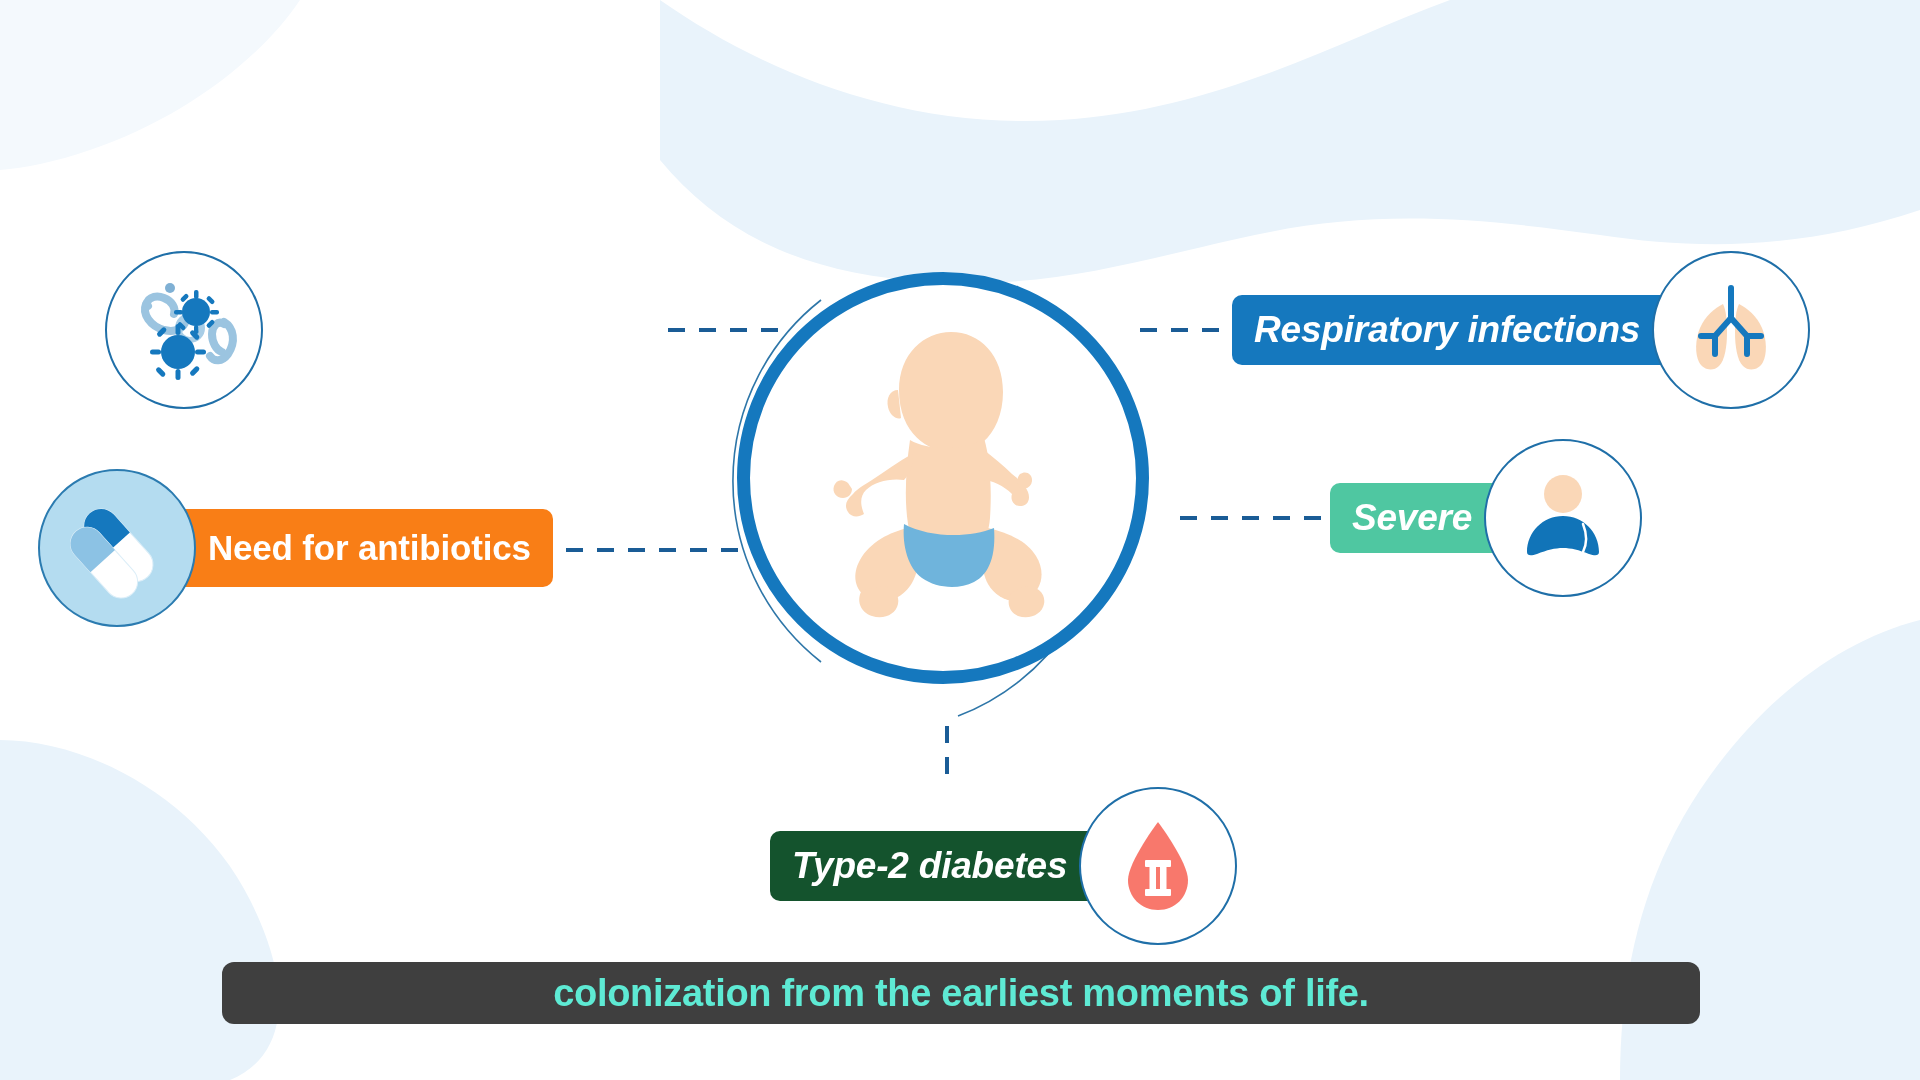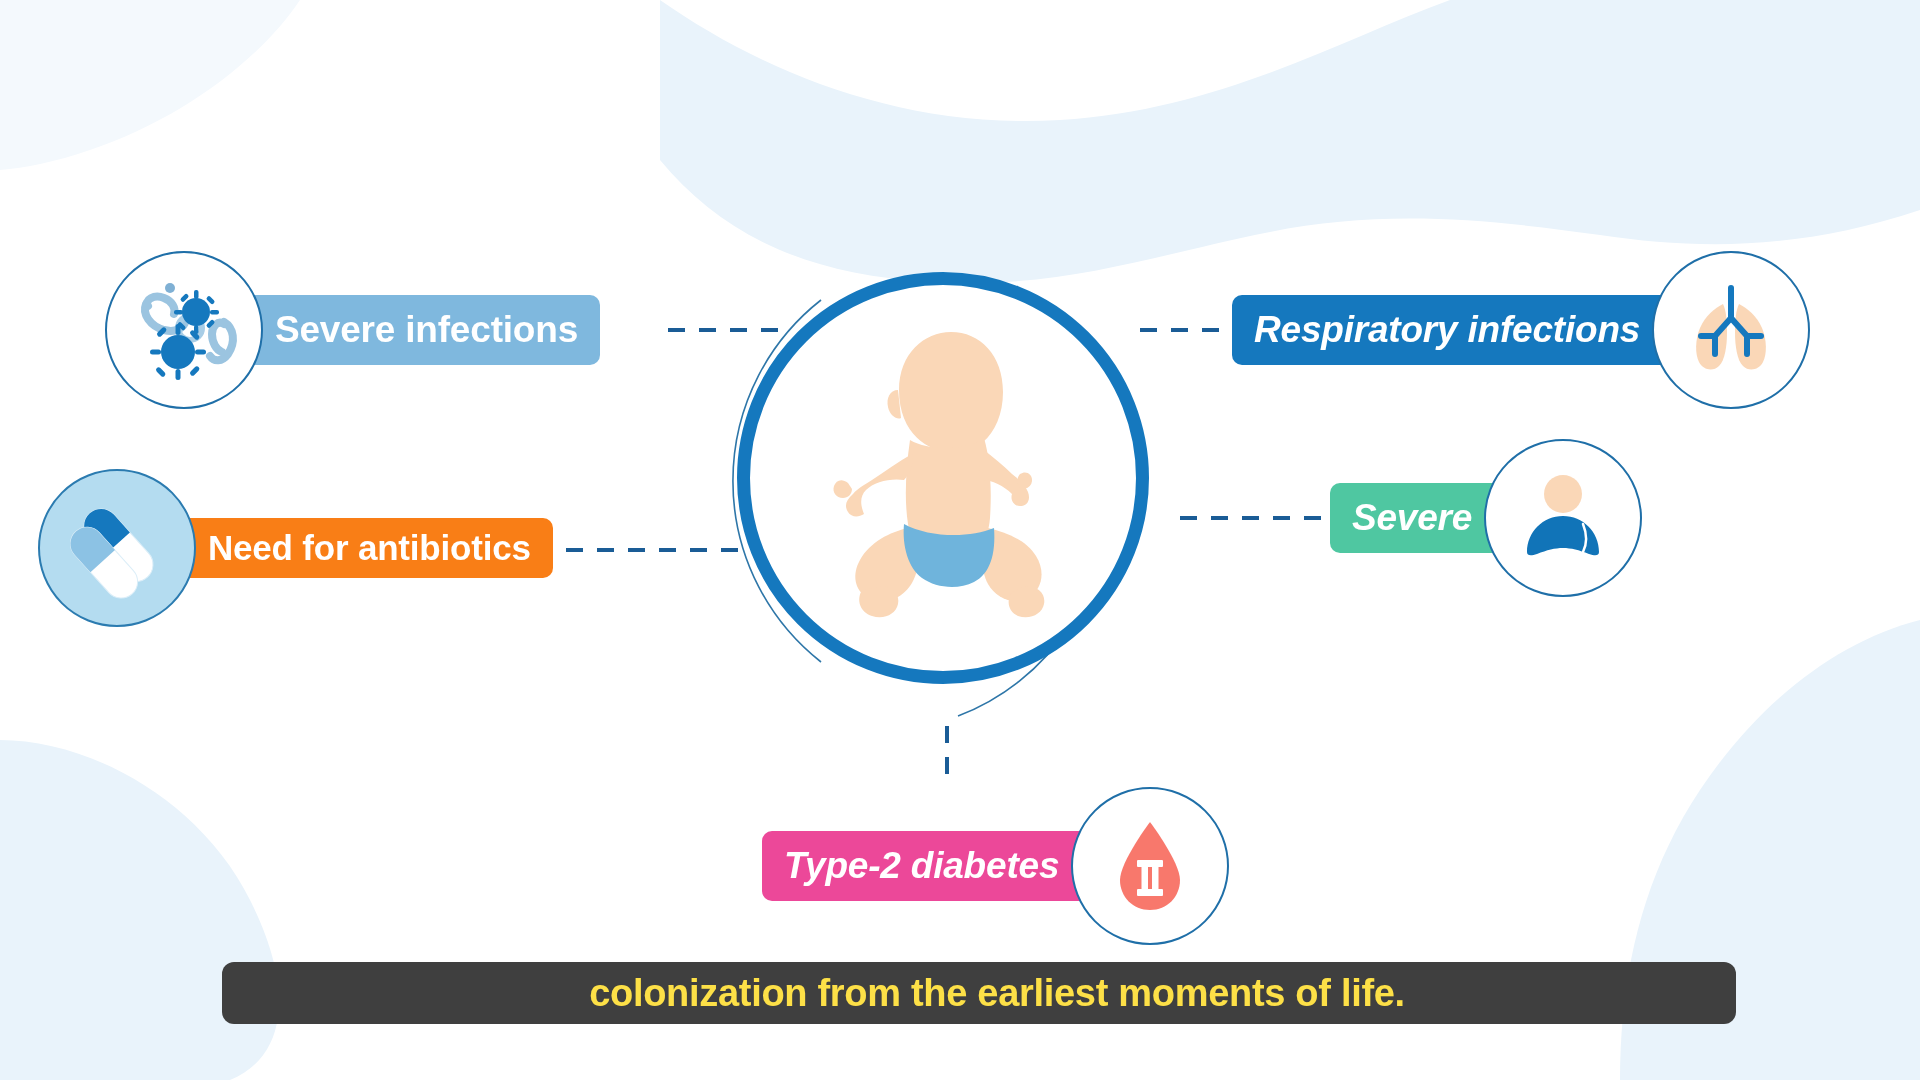--- a/index.html
+++ b/index.html
@@ -91,21 +91,21 @@
     flex: 0 0 auto;
     position: relative;
     z-index: 6;
   }
   .icon-circle.filled {
     background: #B4DCF0;
   }
   .icon-circle svg { display: block; }
 
   .pill {
-    height: 60px;
+    height: 78px;
     border-radius: 10px;
     display: flex;
     align-items: center;
     color: #ffffff;
     font-weight: bold;
     font-size: 35px;
     letter-spacing: -0.2px;
     white-space: nowrap;
     padding: 0 22px;
     box-sizing: border-box;
@@ -124,26 +124,25 @@
     position: absolute;
     left: 222px;
     top: 962px;
     width: 1478px;
     height: 62px;
     background: #3F3F3F;
     border-radius: 12px;
     display: flex;
     align-items: center;
     justify-content: center;
-    color: #fde047;
+    color: #5eead4;
     font-size: 38px;
     font-weight: bold;
     letter-spacing: -0.3px;
     z-index: 5;
-    padding-left: 36px;
   }
 </style>
 </head>
 <body>
 
 <svg class="bg-layer" viewBox="0 0 1920 1080" width="1920" height="1080" preserveAspectRatio="none">
 
   <path d="M660,0 C760,70 900,130 1060,120 C1220,110 1340,40 1450,0 L1920,0 L1920,210
            C1800,250 1700,250 1600,235 C1480,218 1380,210 1270,232
            C1150,256 1060,290 930,282 C800,274 720,232 660,160 Z" fill="#E9F3FB"></path>
@@ -243,23 +242,20 @@
         <rect x="51.5" y="99" width="5" height="11" rx="2.5"></rect>
         <rect x="26" y="79.5" width="11" height="5" rx="2.5"></rect>
         <rect x="71" y="79.5" width="11" height="5" rx="2.5"></rect>
         <rect x="32" y="60" width="11" height="5" rx="2.5" transform="rotate(-45 37 62)"></rect>
         <rect x="65" y="99" width="11" height="5" rx="2.5" transform="rotate(-45 70 101)"></rect>
         <rect x="68" y="60" width="5" height="11" rx="2.5" transform="rotate(-45 70 65)"></rect>
         <rect x="34" y="97" width="5" height="11" rx="2.5" transform="rotate(-45 36 102)"></rect>
       </g>
     </svg>
   </div>
-  <div class="pill big" style="background:#7FB8DE;">
-    <span>Severe infections</span>
-  </div>
 </div>
 
 <div class="node left" style="left:38px; top:469px;">
   <div class="icon-circle filled" style="border-color:#2B7BB0;">
     <svg viewBox="0 0 120 120" width="120" height="120">
 
       <g transform="rotate(-42 60 60)">
         <rect x="46" y="16" width="34" height="86" rx="17" fill="#FFFFFF" stroke="#DCEEF8" stroke-width="1"></rect>
         <path d="M46,33 C46,23.6 53.6,16 63,16 C72.4,16 80,23.6 80,33 L80,57 L46,57 Z" fill="#1578BE"></path>
       </g>
@@ -308,21 +304,21 @@
       <circle cx="60" cy="36" r="19" fill="#FAD7B7"></circle>
       <path d="M24,94 C24,74 40,58 60,58 C80,58 96,74 96,94
                C96,98 92,98 86,96 C76,92 68,90 60,90
                C52,90 44,92 34,96 C28,98 24,98 24,94 Z" fill="#1174B8"></path>
       <path d="M80,66 C84,76 84,86 80,94" fill="none" stroke="#FFFFFF" stroke-width="2.5" stroke-linecap="round"></path>
     </svg>
   </div>
 </div>
 
 <div class="node right" style="left:762px; top:787px;">
-  <div class="pill big" style="background:#ec4899;">
+  <div class="pill big" style="background:#14532d;margin-left:8px;">
     <span>Type-2 diabetes</span>
   </div>
   <div class="icon-circle">
     <svg viewBox="0 0 120 120" width="120" height="120">
       <path d="M60,16 C60,16 30,56 30,74 C30,91 43,104 60,104
                C77,104 90,91 90,74 C90,56 60,16 60,16 Z" fill="#F8786C"></path>
       <g fill="#FFFFFF">
         <rect x="47" y="54" width="26" height="7" rx="1"></rect>
         <rect x="47" y="83" width="26" height="7" rx="1"></rect>
         <rect x="51.5" y="58" width="6.5" height="27"></rect>

